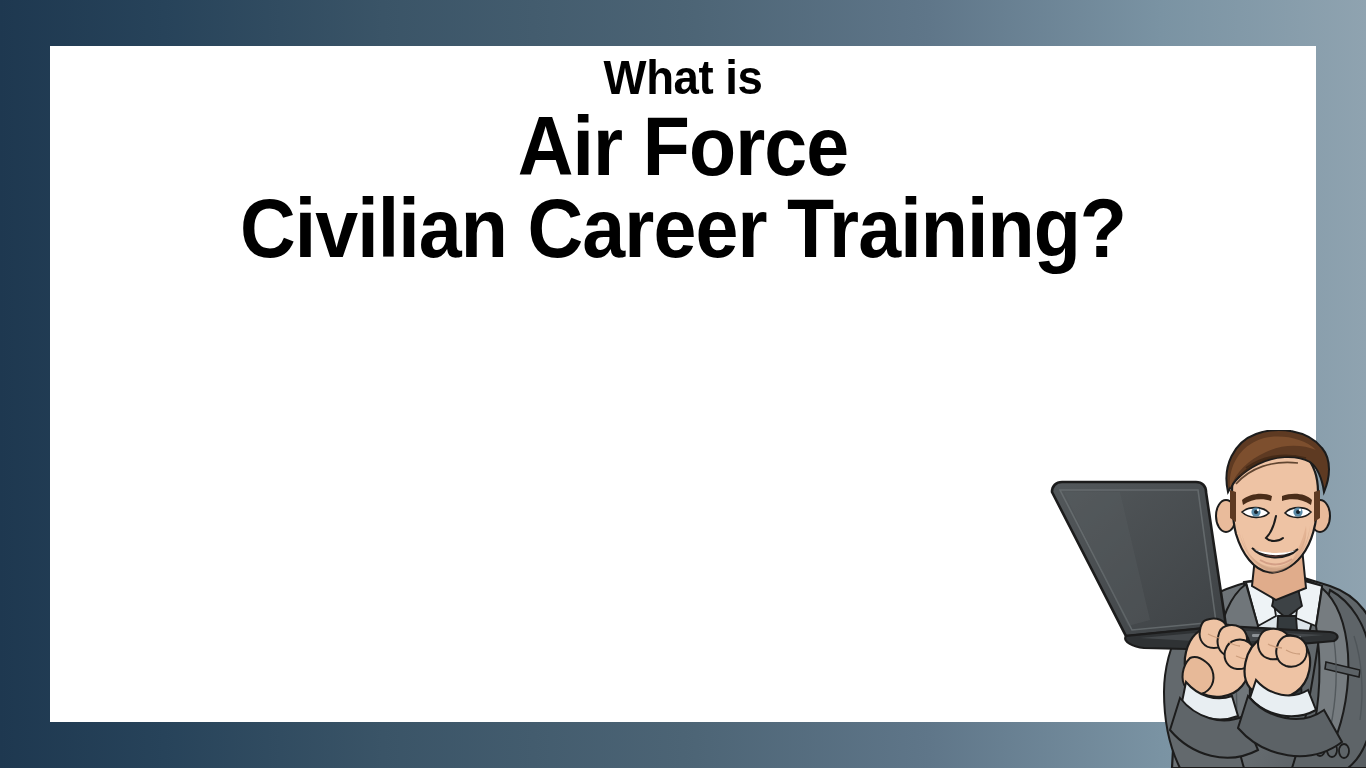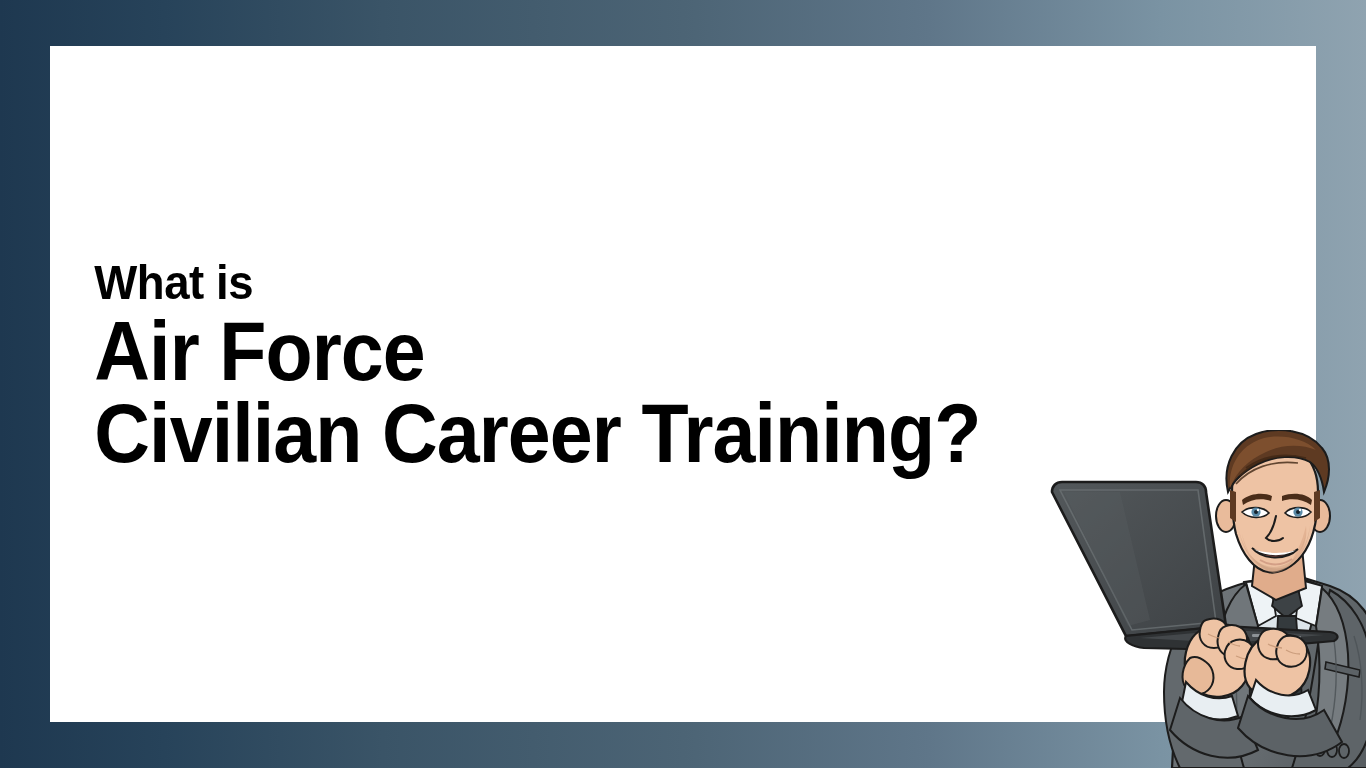--- a/index.html
+++ b/index.html
@@ -36,22 +36,21 @@
     height: 676px;
     background: #ffffff;
   }
 
   
   #headline {
     position: absolute;
     left: 0;
     top: 0;
     width: 1266px;
-    text-align: left;
-    padding-top: 205px;
+    text-align: center;
     box-sizing: border-box;
     color: #000000;
     user-select: none;
   }
   .line-small {
     display: block;
     font-size: 49px;
     font-weight: 700;
     line-height: 62px;
     letter-spacing: -0.5px;

